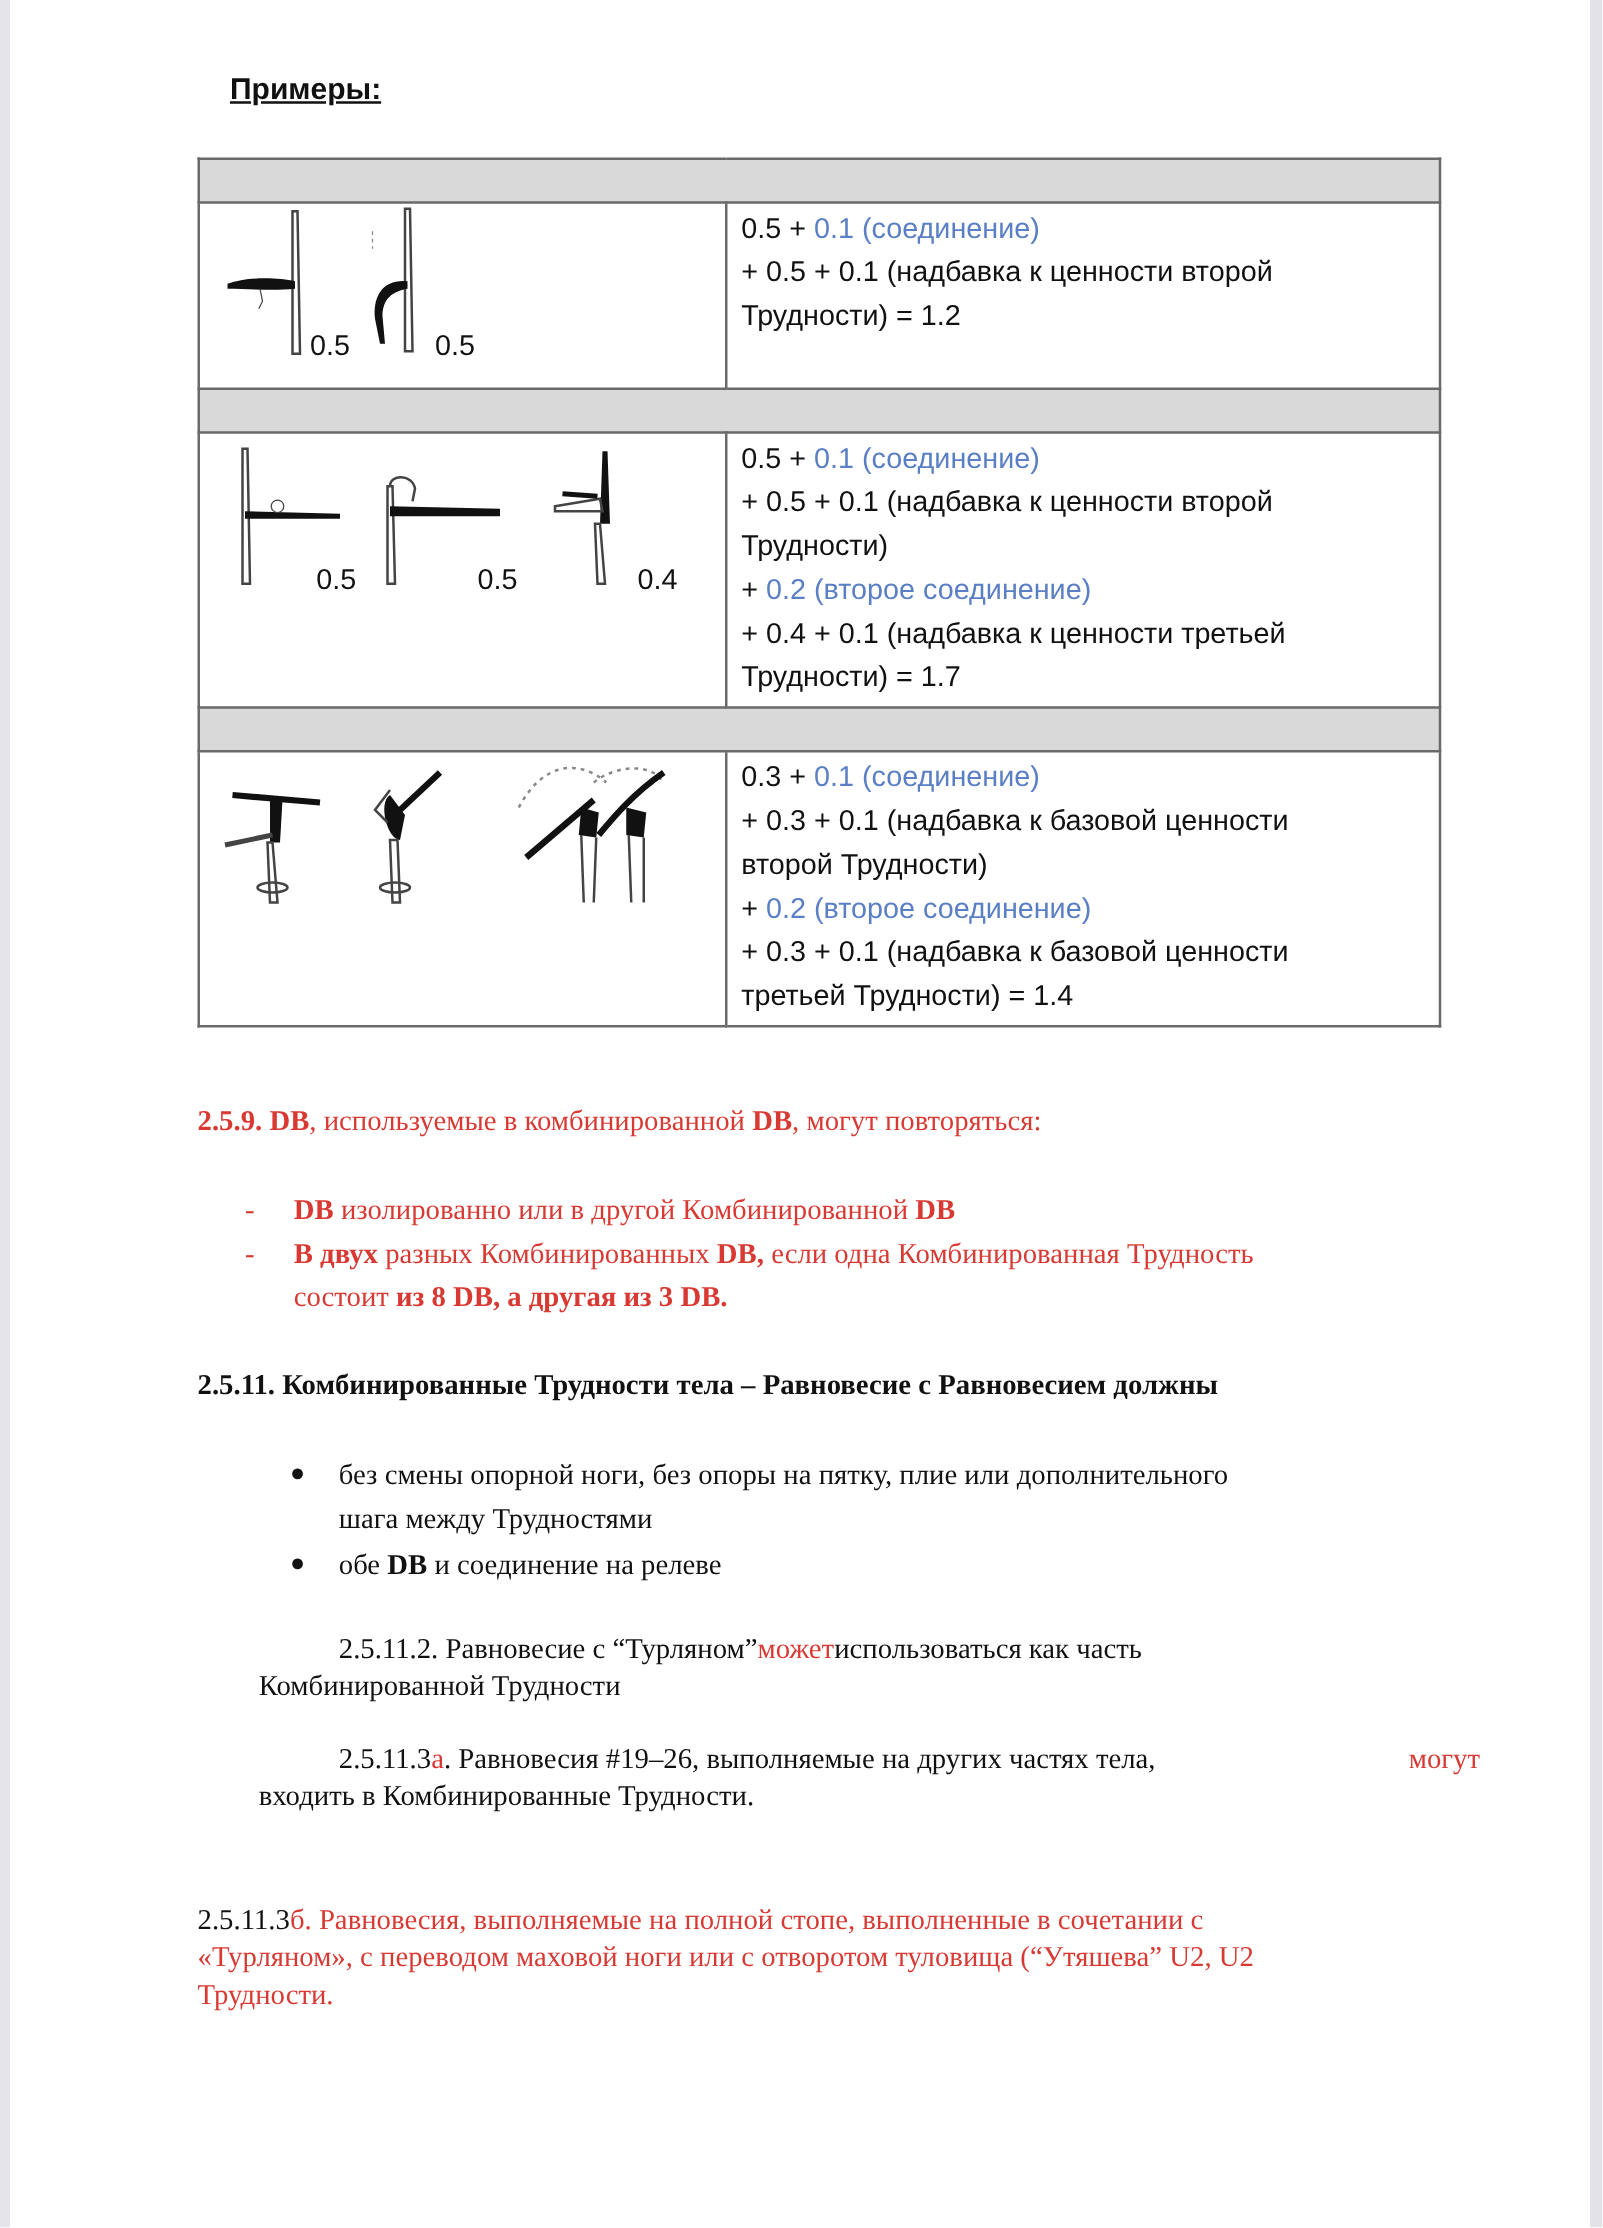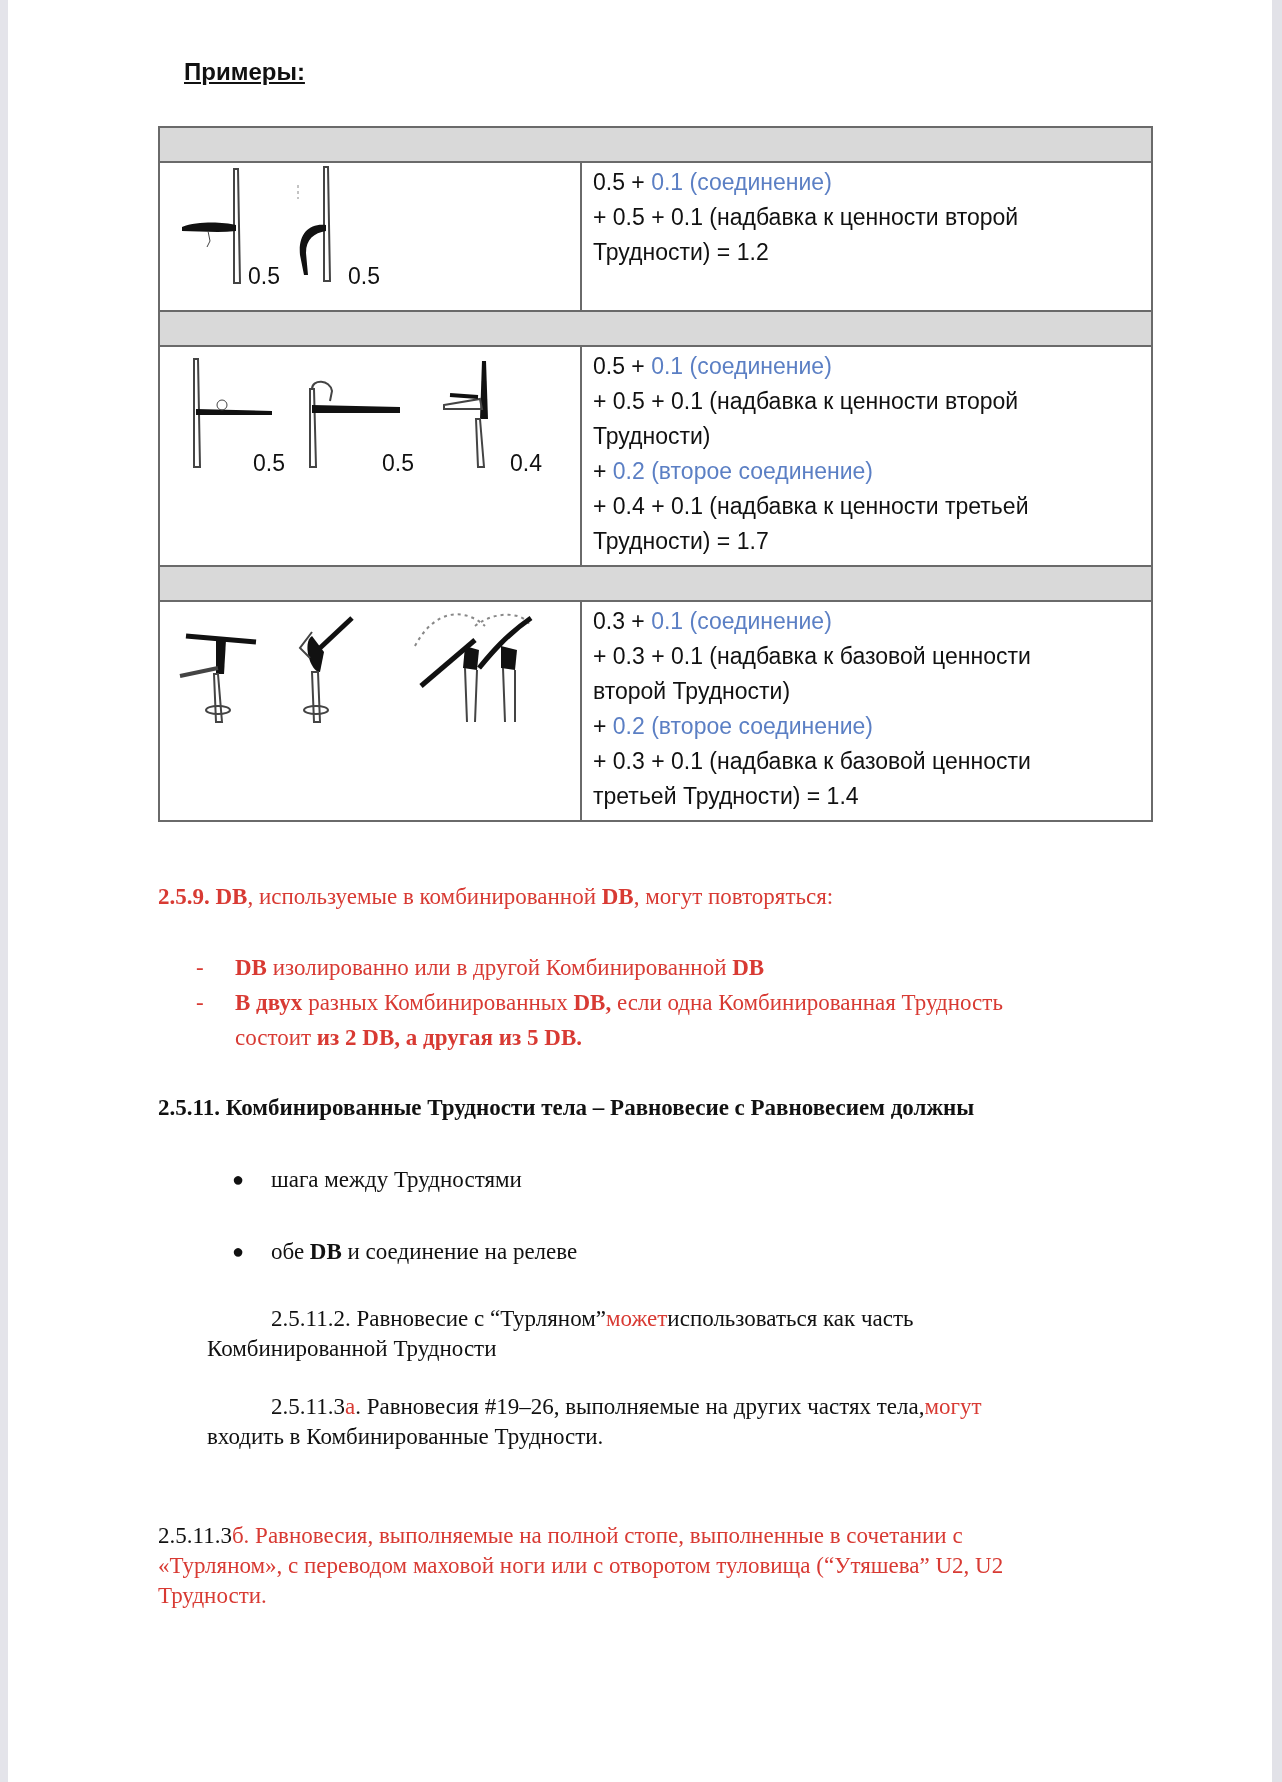--- a/index.html
+++ b/index.html
@@ -144,45 +144,46 @@
 </tbody>
   </table>
 
 <div class="p red cond" style="left:158px;top:879px"><span class="b">2.5.9. DB</span><span>, используемые в комбинированной </span><span class="b">DB</span><span>, могут повторяться:</span></div>
 
 <div class="dash-item red cond" style="left:235px;top:950px">
   <span class="dash">-</span><span class="b">DB</span><span> изолированно или в другой Комбинированной </span><span class="b">DB</span>
 </div>
 <div class="dash-item red cond" style="left:235px;top:985px;width:950px">
   <span class="dash">-</span><span class="b">В двух</span><span> разных Комбинированных </span><span class="b">DB,</span><span> если одна Комбинированная Трудность</span><br>
-  <span>состоит </span><span class="b">из 2 DB, а другая из 5 DB.</span>
+  <span>состоит </span><span class="b">из 8 DB, а другая из 3 DB.</span>
 </div>
 
 <div class="p b cond" style="left:158px;top:1090px">
   <div>2.5.11. Комбинированные Трудности тела – Равновесие с Равновесием должны</div>
 </div>
 <div class="dash-item cond" style="left:271px;top:1162px">
   <span class="bullet">●</span>
+  <div>без смены опорной ноги, без опоры на пятку, плие или дополнительного</div>
   <div>шага между Трудностями</div>
 </div>
 <div class="dash-item cond" style="left:271px;top:1234px">
   <span class="bullet">●</span><span>обе </span><span class="b">DB</span><span> и соединение на релеве</span>
 </div>
 
 <div class="p cond" style="left:207px;top:1304px;width:977px;line-height:30px">
   <div style="padding-left:64px;display:flex;">
     <span>2.5.11.2. Равновесие с “Турляном”</span>
       <span class="red">может</span>
       <span>использоваться как часть</span>
   </div>
   <div>Комбинированной Трудности</div>
 </div>
 
 <div class="p cond" style="left:207px;top:1392px;width:977px;line-height:30px">
-  <div style="padding-left:64px;display:flex;justify-content:flex-start">
+  <div style="padding-left:64px;display:flex;justify-content:space-between">
     <span><span>2.5.11.3</span><span class="red">а</span><span>. Равновесия #19–26, выполняемые на других частях тела,</span></span>
       <span class="red">могут</span>
   </div>
   <div>входить в Комбинированные Трудности.</div>
 </div>
 
 <div class="p cond red" style="left:158px;top:1521px;width:1026px;line-height:30px">
   <div><span style="color:#111">2.5.11.3</span><span>б. Равновесия, выполняемые на полной стопе, выполненные в сочетании с</span></div>
   <div>«Турляном», с переводом маховой ноги или с отворотом туловища (“Утяшева” U2, U2</div>
   <div>Трудности.</div>

